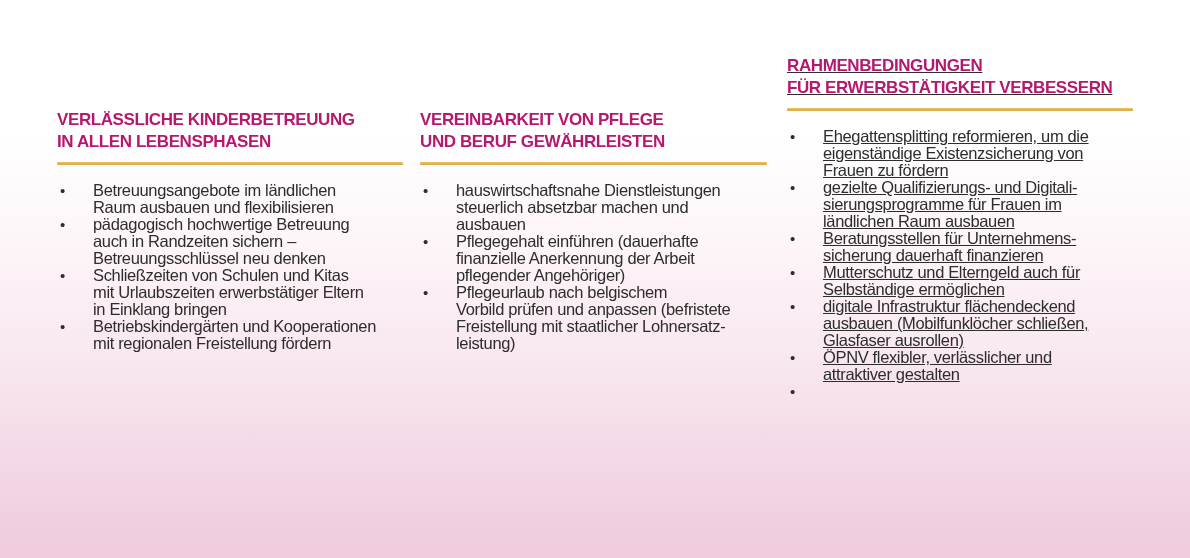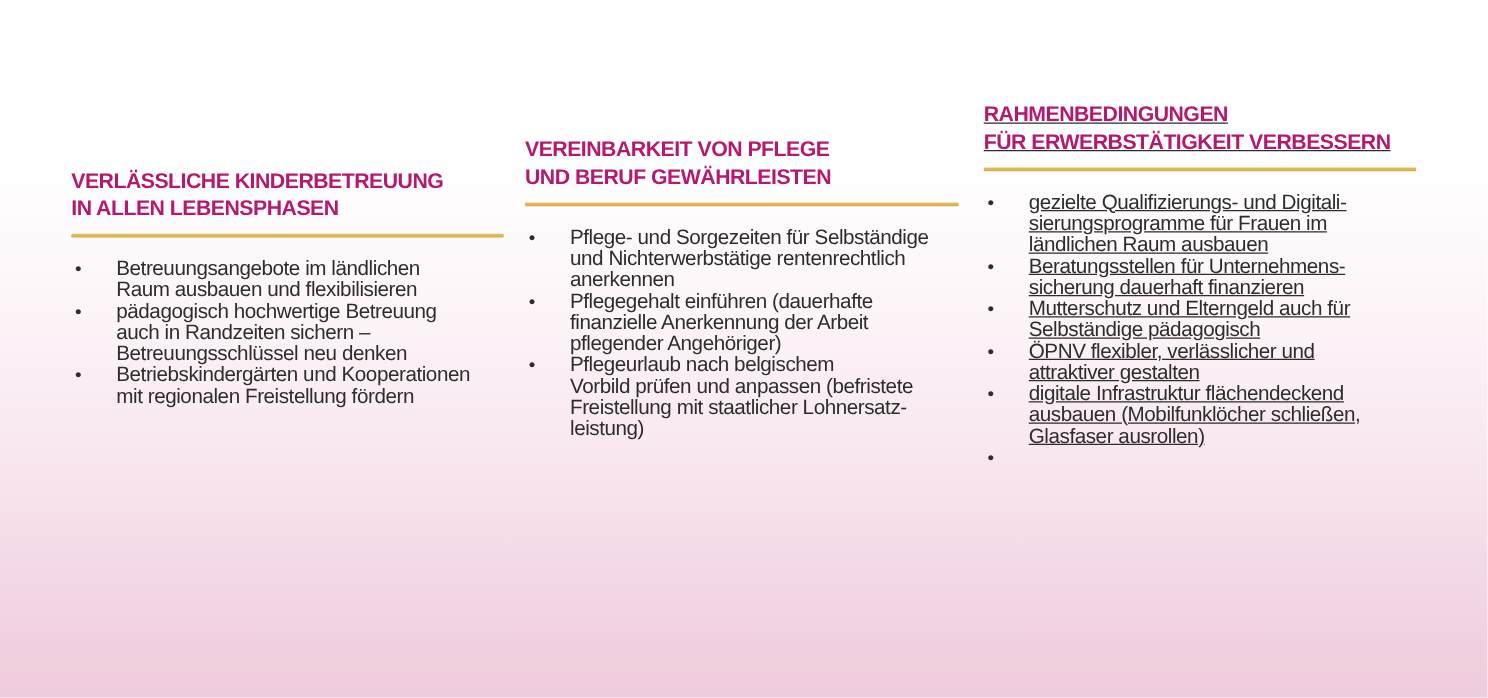--- a/index.html
+++ b/index.html
@@ -84,57 +84,63 @@
   <section class="col col-1">
     <h2 class="col-title">VERLÄSSLICHE KINDERBETREUUNG
 IN ALLEN LEBENSPHASEN</h2>
     <div class="col-underline"></div>
     <ul class="bullets">
       <li>Betreuungsangebote im ländlichen
 Raum ausbauen und flexibilisieren</li>
       <li>pädagogisch hochwertige Betreuung
 auch in Randzeiten sichern –
 Betreuungsschlüssel neu denken</li>
+      <li>Schließzeiten von Schulen und Kitas
+mit Urlaubszeiten erwerbstätiger Eltern
+in Einklang bringen</li>
       <li>Betriebskindergärten und Kooperationen
 mit regionalen Freistellung fördern</li>
     </ul>
   </section>
 
   <section class="col col-2">
     <h2 class="col-title">VEREINBARKEIT VON PFLEGE
 UND BERUF GEWÄHRLEISTEN</h2>
     <div class="col-underline"></div>
     <ul class="bullets">
-      <li>Pflege- und Sorgezeiten für Selbständige
-und Nichterwerbstätige rentenrechtlich
-anerkennen</li>
+      <li>hauswirtschaftsnahe Dienstleistungen
+steuerlich absetzbar machen und
+ausbauen</li>
       <li>Pflegegehalt einführen (dauerhafte
 finanzielle Anerkennung der Arbeit
 pflegender Angehöriger)</li>
       <li>Pflegeurlaub nach belgischem
 Vorbild prüfen und anpassen (befristete
 Freistellung mit staatlicher Lohnersatz-
 leistung)</li>
     </ul>
   </section>
 
   <section class="col col-3">
     <h2 class="col-title">RAHMENBEDINGUNGEN
 FÜR ERWERBSTÄTIGKEIT VERBESSERN</h2>
     <div class="col-underline"></div>
     <ul class="bullets">
+      <li>Ehegattensplitting reformieren, um die
+eigenständige Existenzsicherung von
+Frauen zu fördern</li>
       <li>gezielte Qualifizierungs- und Digitali-
 sierungsprogramme für Frauen im
 ländlichen Raum ausbauen</li>
       <li>Beratungsstellen für Unternehmens-
 sicherung dauerhaft finanzieren</li>
       <li>Mutterschutz und Elterngeld auch für
-Selbständige pädagogisch</li>
-      <li>ÖPNV flexibler, verlässlicher und
-attraktiver gestalten</li>
+Selbständige ermöglichen</li>
       <li>digitale Infrastruktur flächendeckend
 ausbauen (Mobilfunklöcher schließen,
 Glasfaser ausrollen)</li>
+      <li>ÖPNV flexibler, verlässlicher und
+attraktiver gestalten</li>
       <li></li>
     </ul>
   </section>
 
 </div>
 
 </body></html>

